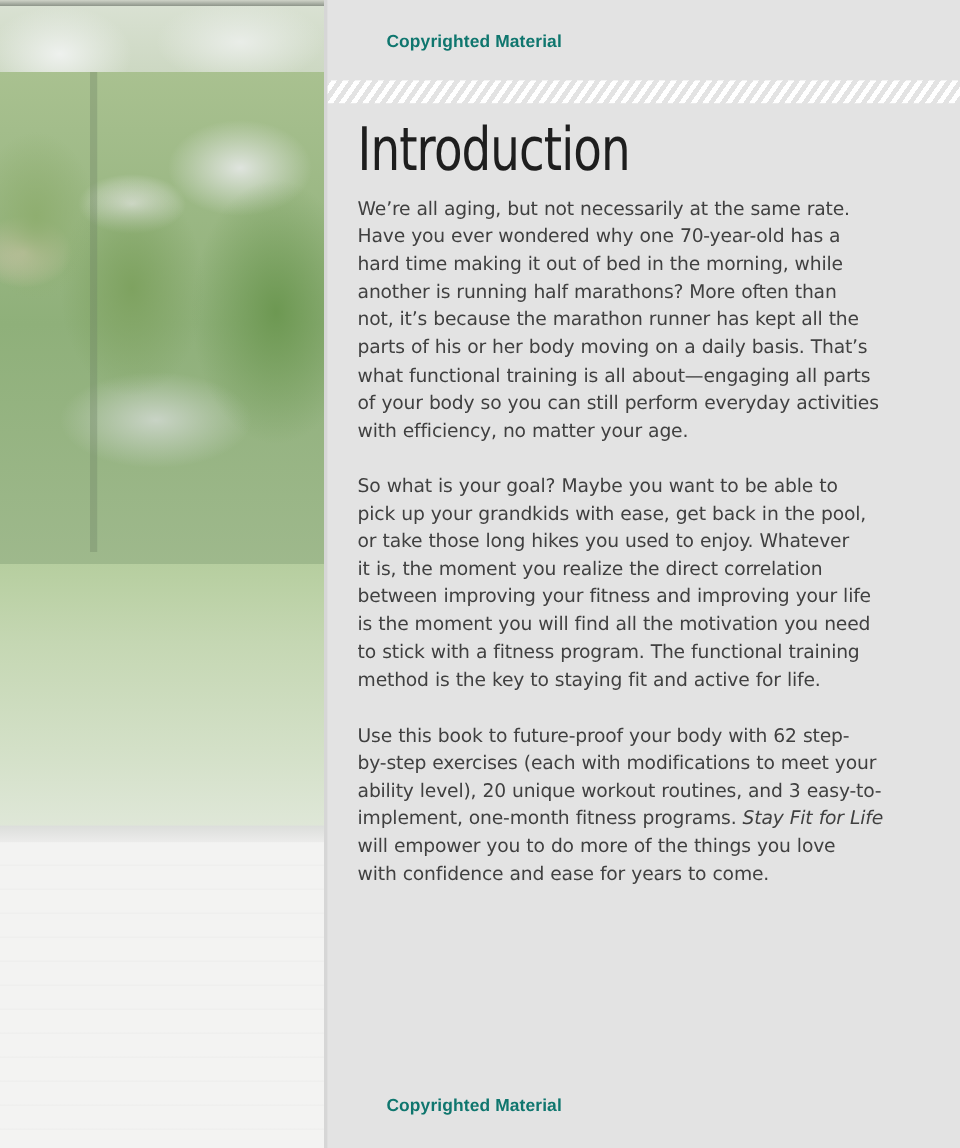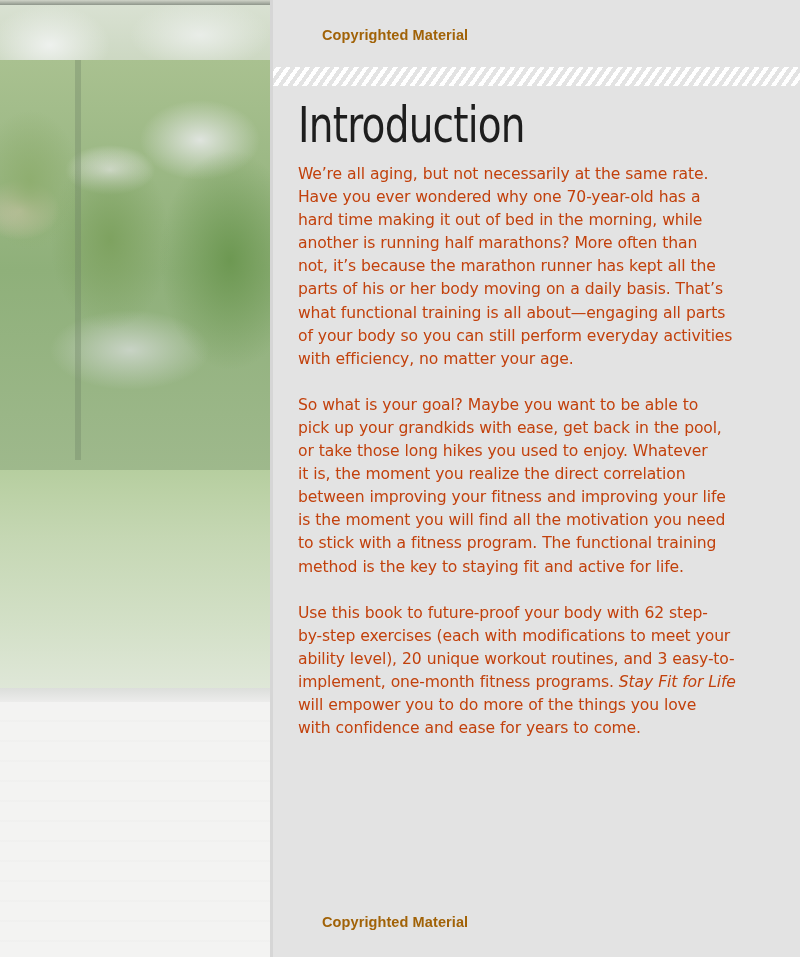--- a/index.html
+++ b/index.html
@@ -92,21 +92,21 @@
       width: 527px;
       height: 957px;
       background: #e3e3e3;
     }
     .watermark {
       position: absolute;
       left: 49px;
       font-family: "Liberation Sans", sans-serif;
       font-weight: bold;
       font-size: 14.5px;
-      color: #a16207;
+      color: #0f766e;
       letter-spacing: 0.1px;
     }
     .watermark.top { top: 27px; }
     .watermark.bottom { top: 914px; }
     .stripe-band {
       position: absolute;
       left: 0;
       top: 67px;
       width: 527px;
       height: 19px;
@@ -136,21 +136,21 @@
       position: absolute;
       left: 25px;
       top: 163px;
       width: 450px;
     }
     .body-text p {
       margin: 0 0 23px 0;
       font-family: "DejaVu Sans", sans-serif;
       font-size: 15.6px;
       line-height: 23.1px;
-      color: #c2410c;
+      color: #404040;
       letter-spacing: -0.15px;
       word-spacing: 0.3px;
       white-space: pre-line;
     }
     .body-text em {
       font-style: italic;
       margin-top: 23px;
     }
   </style>
 </head>

